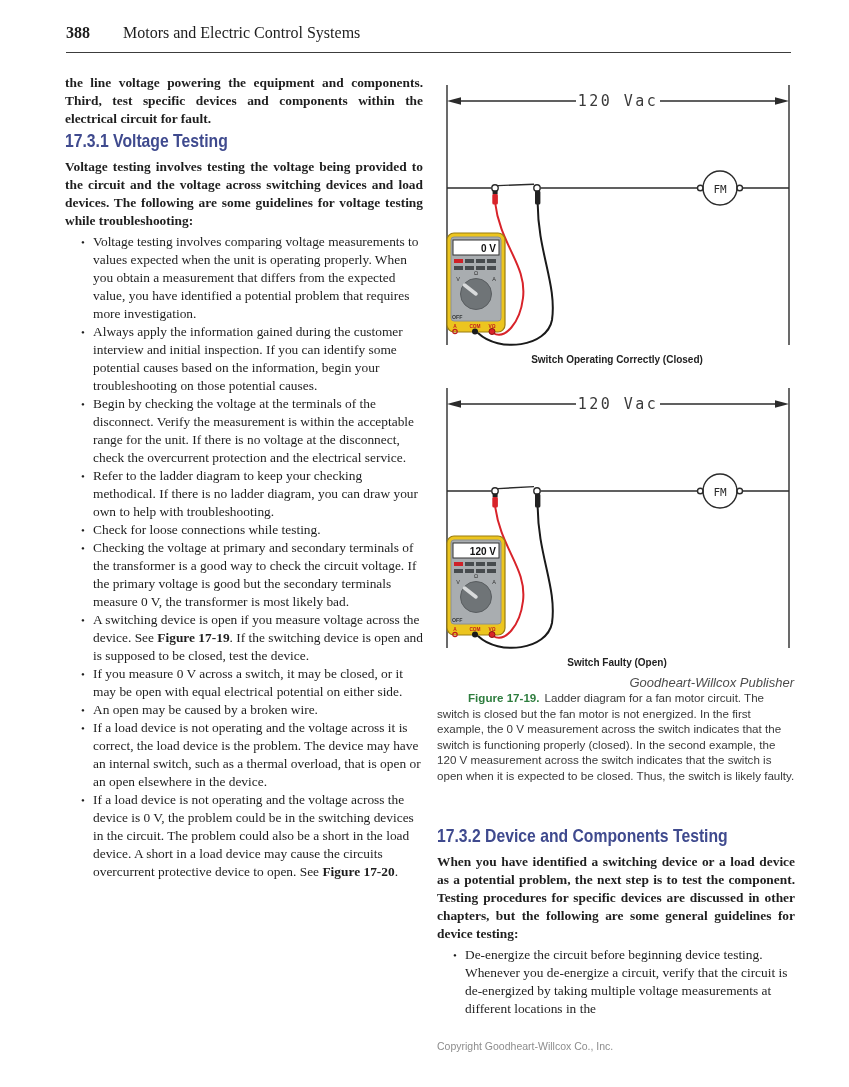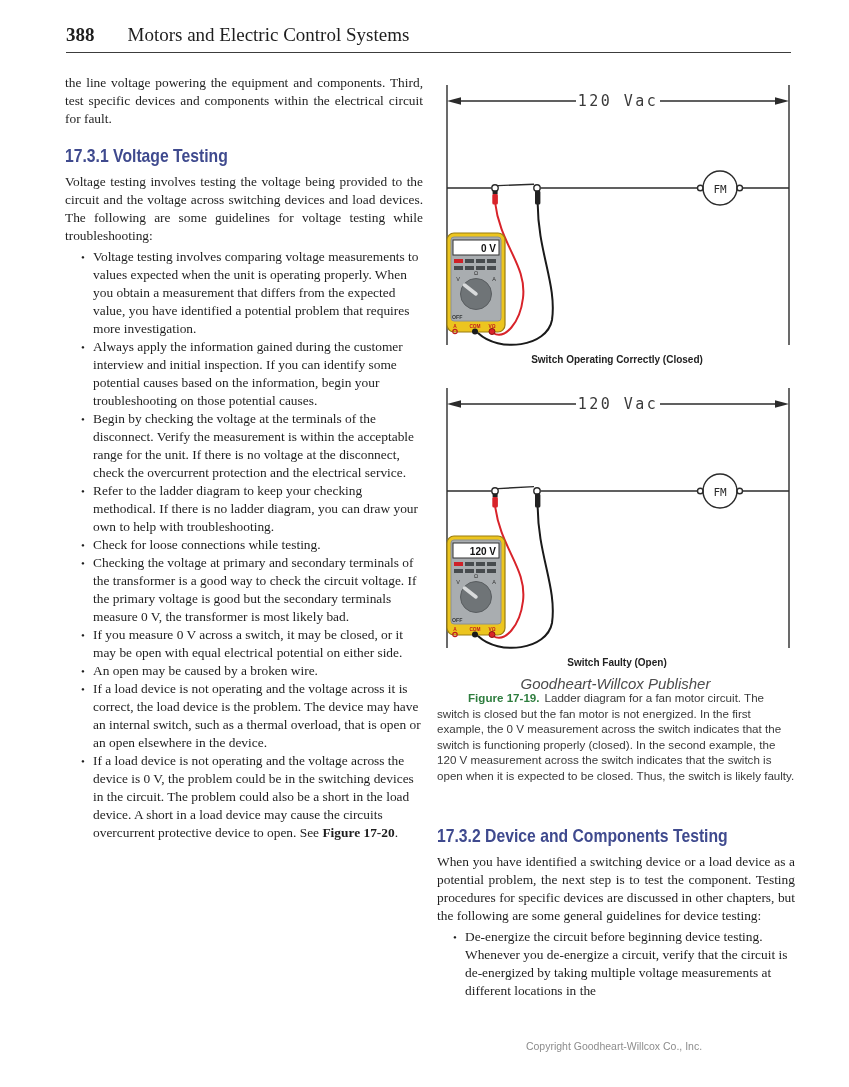--- a/index.html
+++ b/index.html
@@ -2,51 +2,51 @@
 <html><head>
 <meta charset="utf-8">
 <style>
   html,body{margin:0;padding:0;}
   body{
     width:849px;height:1087px;position:relative;background:#ffffff;
     font-family:"Liberation Serif",serif;color:#1e1e1e;overflow:hidden;
     -webkit-font-smoothing:antialiased;
   }
   
-  .header{position:absolute;left:66px;top:24px;width:726px;font-size:19px;}
+  .header{position:absolute;left:66px;top:24px;width:726px;font-size:16px;}
   .pagenum{font-weight:bold;}
   .runhead{margin-left:33px;}
   .header-rule{position:absolute;left:66px;top:52px;width:725px;height:1px;background:#3c3c3c;}
   
   .col-left{position:absolute;left:65px;top:74px;width:358px;font-size:13.4px;line-height:18px;}
   .col-right{position:absolute;left:437px;top:80px;width:360px;}
-  p.just{margin:0;text-align:justify;}
-  .sec-heading{margin:17px 0 7px 0;font-family:"Liberation Sans",sans-serif;font-weight:bold;
+  p.just{margin:0;text-align:justify;font-weight:bold;}
+  .sec-heading{margin:2px 0 7px 0;font-family:"Liberation Sans",sans-serif;font-weight:bold;
     font-size:18.5px;line-height:21px;color:#3f4a8e;letter-spacing:0;}
   .sec-heading>span{display:inline-block;transform:scaleX(0.85);transform-origin:0 50%;white-space:nowrap;}
   ul.bullets{list-style:none;margin:3px 0 0 0;padding:0;}
   ul.bullets li{position:relative;padding-left:28px;margin:0;text-align:left;}
   ul.bullets li::before{content:"\2022";position:absolute;left:16px;top:0;font-size:11px;color:#1e1e1e;}
   
   .diagram-svg{position:absolute;left:0;}
   #svg-closed{top:0;}
   .fig-caption-bold{position:absolute;left:0;width:360px;text-align:center;
     font-family:"Liberation Sans",sans-serif;font-weight:bold;font-size:10px;color:#222;}
   #caption-closed{top:274px;}
   #svg-open{top:303px;}
   #caption-open{top:577px;}
-  .credit{position:absolute;left:0;top:595px;width:357px;text-align:center;
-    font-family:"Liberation Sans",sans-serif;font-style:italic;font-size:15px;color:#4c4c4c;}
+  .credit{position:absolute;left:0;top:595px;width:357px;text-align:right;
+    font-family:"Liberation Sans",sans-serif;font-style:italic;font-size:13px;color:#4c4c4c;}
   .figcap{position:absolute;left:0;top:610px;width:358px;
     font-family:"Liberation Sans",sans-serif;font-size:11.6px;line-height:15.6px;color:#3a3a3a;}
   .figcap .figlabel{color:#2e7d3e;font-weight:bold;margin-right:5px;padding-left:31px;}
   .section2{position:absolute;left:0;top:745px;width:358px;font-size:13.4px;line-height:18px;
     font-family:"Liberation Serif",serif;color:#1e1e1e;}
   .section2 .sec-heading{margin-top:0;}
-  .footer{position:absolute;left:437px;top:1040px;width:354px;text-align:center;
+  .footer{position:absolute;left:437px;top:1040px;width:354px;text-align:left;
     font-family:"Liberation Sans",sans-serif;font-size:10.5px;color:#8d8d8d;}
   
   .vac{font-family:"DejaVu Sans Mono",monospace;font-size:15px;letter-spacing:2.5px;fill:#3a3a3a;}
   .fm{font-family:"DejaVu Sans Mono",monospace;font-size:11px;fill:#2b2b2b;text-anchor:middle;}
   .reading{font-family:"Liberation Sans",sans-serif;font-weight:bold;font-size:10px;fill:#111;}
   .dlab{font-family:"Liberation Sans",sans-serif;font-size:5.5px;fill:#2f2f2f;text-anchor:middle;}
   .jlab{font-family:"Liberation Sans",sans-serif;font-weight:bold;font-size:4.8px;fill:#c01b20;text-anchor:middle;}
   .offlab{font-family:"Liberation Sans",sans-serif;font-weight:bold;font-size:5.2px;fill:#35383a;}
   .wire{fill:none;stroke-width:2;stroke-linecap:round;}
   .ckt{stroke:#2b2b2b;stroke-width:1.4;fill:none;}
@@ -63,20 +63,21 @@
   <p class="just">the line voltage powering the equipment and components. Third, test specific devices and components within the electrical circuit for fault.</p>
   <h2 class="sec-heading"><span>17.3.1 Voltage Testing</span></h2>
   <p class="just">Voltage testing involves testing the voltage being provided to the circuit and the voltage across switching devices and load devices. The following are some guidelines for voltage testing while troubleshooting:</p>
   <ul class="bullets">
     <li><span>Voltage testing involves comparing voltage measurements to values expected when the unit is operating properly. When you obtain a measurement that differs from the expected value, you have identified a potential problem that requires more investigation.</span><b></b><span></span></li>
     <li><span>Always apply the information gained during the customer interview and initial inspection. If you can identify some potential causes based on the information, begin your troubleshooting on those potential causes.</span><b></b><span></span></li>
     <li><span>Begin by checking the voltage at the terminals of the disconnect. Verify the measurement is within the acceptable range for the unit. If there is no voltage at the disconnect, check the overcurrent protection and the electrical service.</span><b></b><span></span></li>
     <li><span>Refer to the ladder diagram to keep your checking methodical. If there is no ladder diagram, you can draw your own to help with troubleshooting.</span><b></b><span></span></li>
     <li><span>Check for loose connections while testing.</span><b></b><span></span></li>
     <li><span>Checking the voltage at primary and secondary terminals of the transformer is a good way to check the circuit voltage. If the primary voltage is good but the secondary terminals measure 0 V, the transformer is most likely bad.</span><b></b><span></span></li>
+    <li><span>A switching device is open if you measure voltage across the device. See </span><b>Figure 17-19</b><span>. If the switching device is open and is supposed to be closed, test the device.</span></li>
     <li><span>If you measure 0 V across a switch, it may be closed, or it may be open with equal electrical potential on either side.</span><b></b><span></span></li>
     <li><span>An open may be caused by a broken wire.</span><b></b><span></span></li>
     <li><span>If a load device is not operating and the voltage across it is correct, the load device is the problem. The device may have an internal switch, such as a thermal overload, that is open or an open elsewhere in the device.</span><b></b><span></span></li>
     <li><span>If a load device is not operating and the voltage across the device is 0 V, the problem could be in the switching devices in the circuit. The problem could also be a short in the load device. A short in a load device may cause the circuits overcurrent protective device to open. See </span><b>Figure 17-20</b><span>.</span></li>
   </ul>
 </div>
 
 <div class="col-right">
 
   <svg id="svg-closed" class="diagram-svg" width="360" height="272" viewBox="0 0 360 272">

